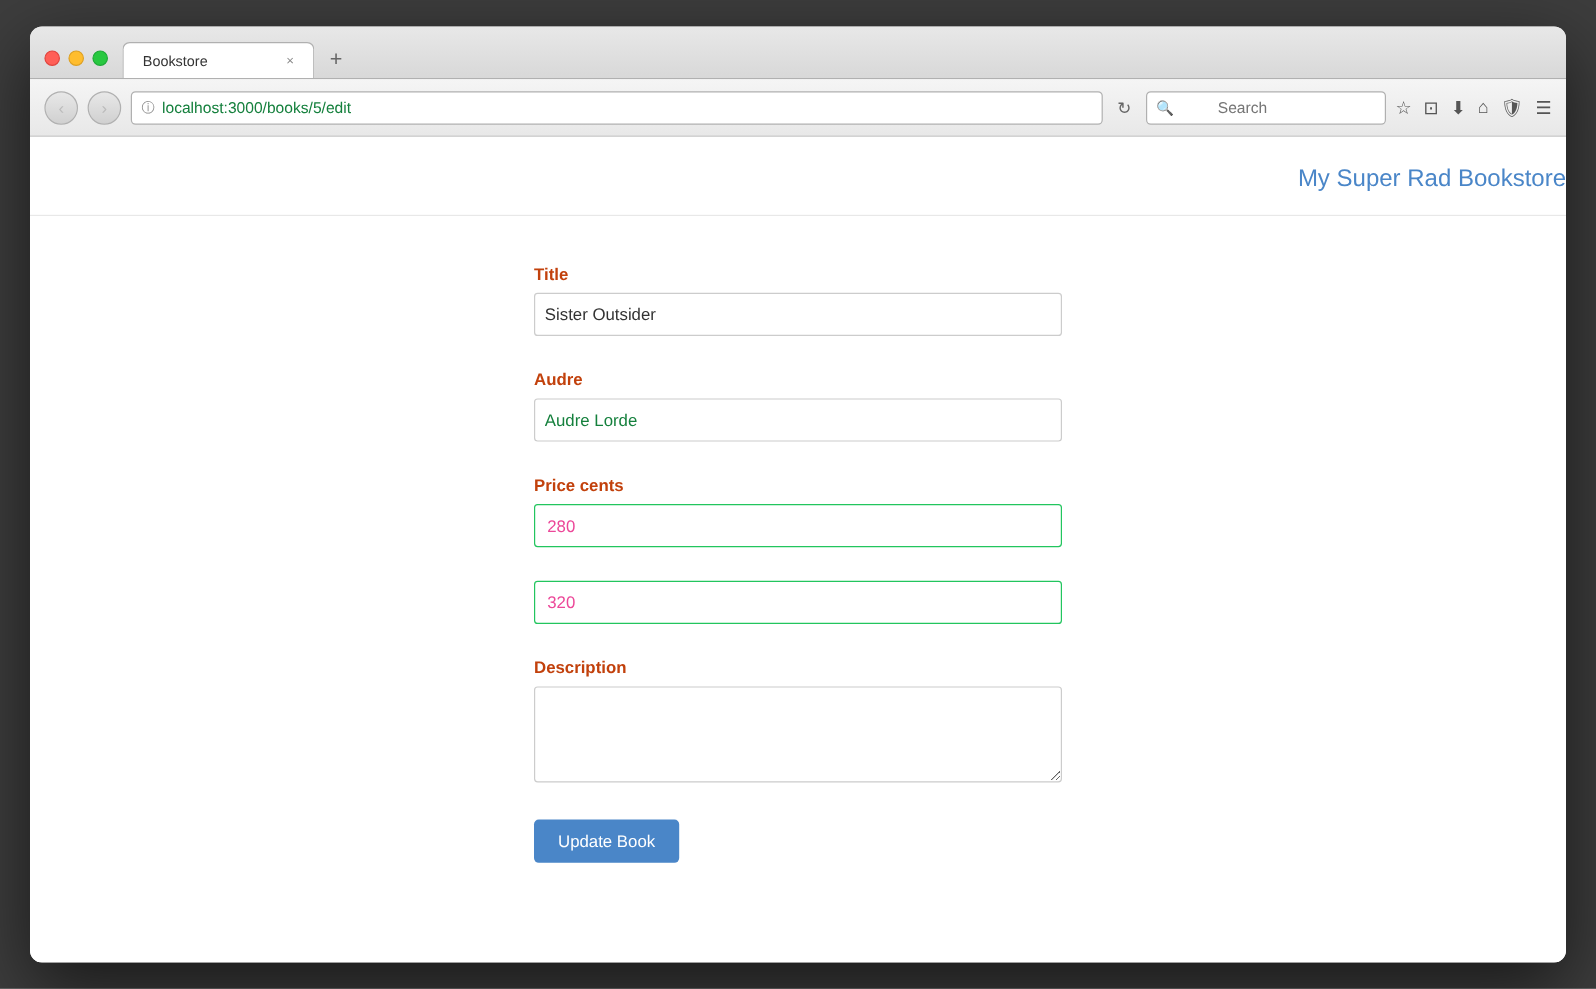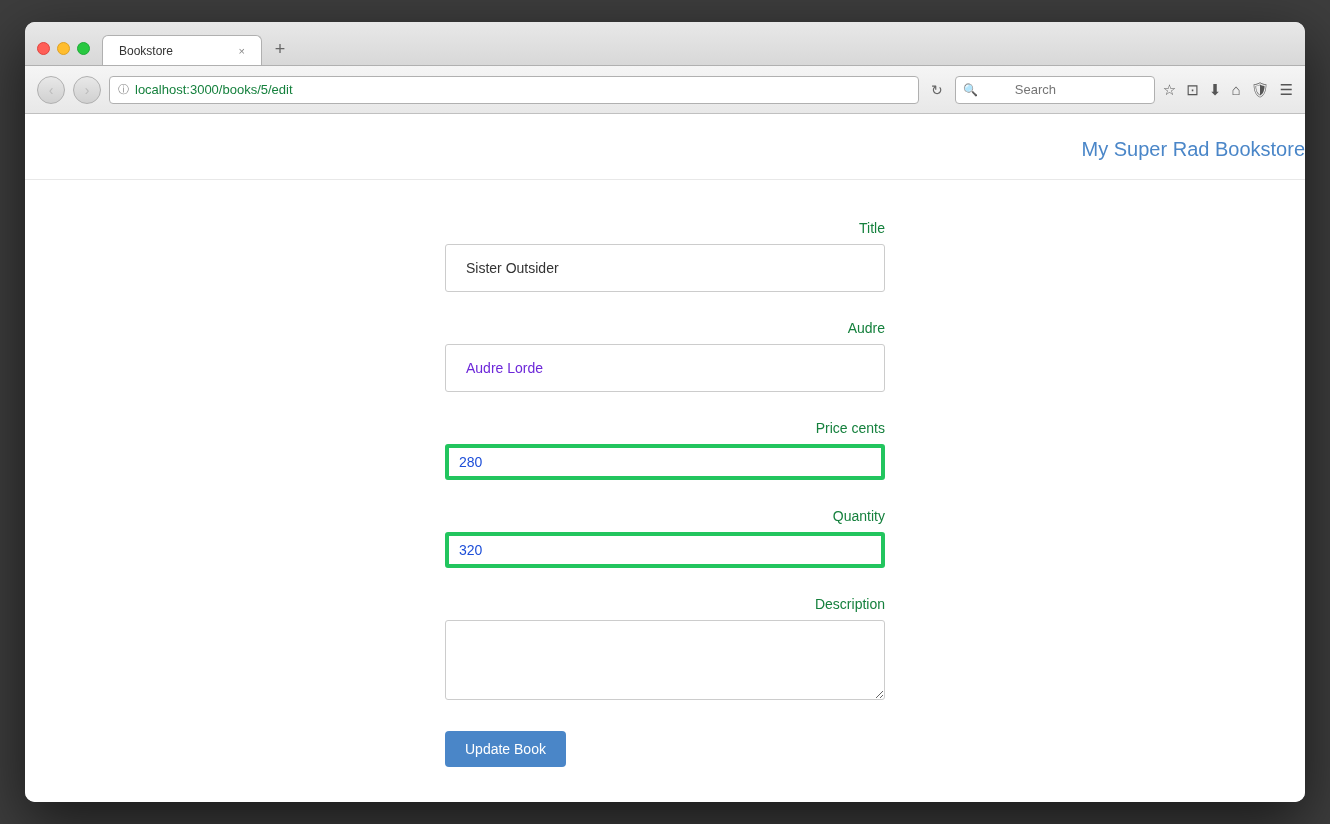--- a/index.html
+++ b/index.html
@@ -217,65 +217,64 @@
       padding: 0 20px;
     }
 
     .form-group {
       margin-bottom: 28px;
     }
 
     .form-label {
       display: block;
       font-size: 14px;
-      font-weight: 400;
-      color: #15803d;
+      font-weight: 700;
+      color: #c2410c;
       margin-bottom: 8px;
-      text-align: right;
     }
 
     .form-input {
       width: 100%;
-      height: 48px;
+      height: 36px;
       border: 1px solid #ccc;
       border-radius: 3px;
-      padding: 0 20px;
+      padding: 0 8px;
       font-size: 14px;
       color: #333;
       outline: none;
       background: #fff;
     }
 
     .form-input-number {
       width: 100%;
       height: 36px;
-      border: 4px solid #22c55e;
+      border: 1px solid #22c55e;
       border-radius: 3px;
       padding: 0 10px;
       font-size: 14px;
-      color: #1d4ed8;
+      color: #ec4899;
       outline: none;
       background: #fff;
     }
 
     .form-textarea {
       width: 100%;
       height: 80px;
       border: 1px solid #ccc;
       border-radius: 3px;
       padding: 8px 10px;
       font-size: 14px;
       color: #333;
       outline: none;
       background: #fff;
       resize: vertical;
     }
 
     .author-text {
-      color: #6d28d9;
+      color: #15803d;
     }
 
     .btn-update {
       background: #4a86c8;
       color: #fff;
       border: none;
       border-radius: 4px;
       padding: 10px 20px;
       font-size: 14px;
       font-weight: 500;
@@ -349,21 +348,20 @@
       </div>
 
       
       <div class="form-group">
         <label class="form-label">Price cents</label>
         <input class="form-input-number" type="number" value="280" style="">
       </div>
 
       
       <div class="form-group">
-        <label class="form-label">Quantity</label>
         <input class="form-input-number" type="number" value="320" style="">
       </div>
 
       
       <div class="form-group">
         <label class="form-label">Description</label>
         <textarea class="form-textarea" style=""></textarea>
       </div>
 
       

